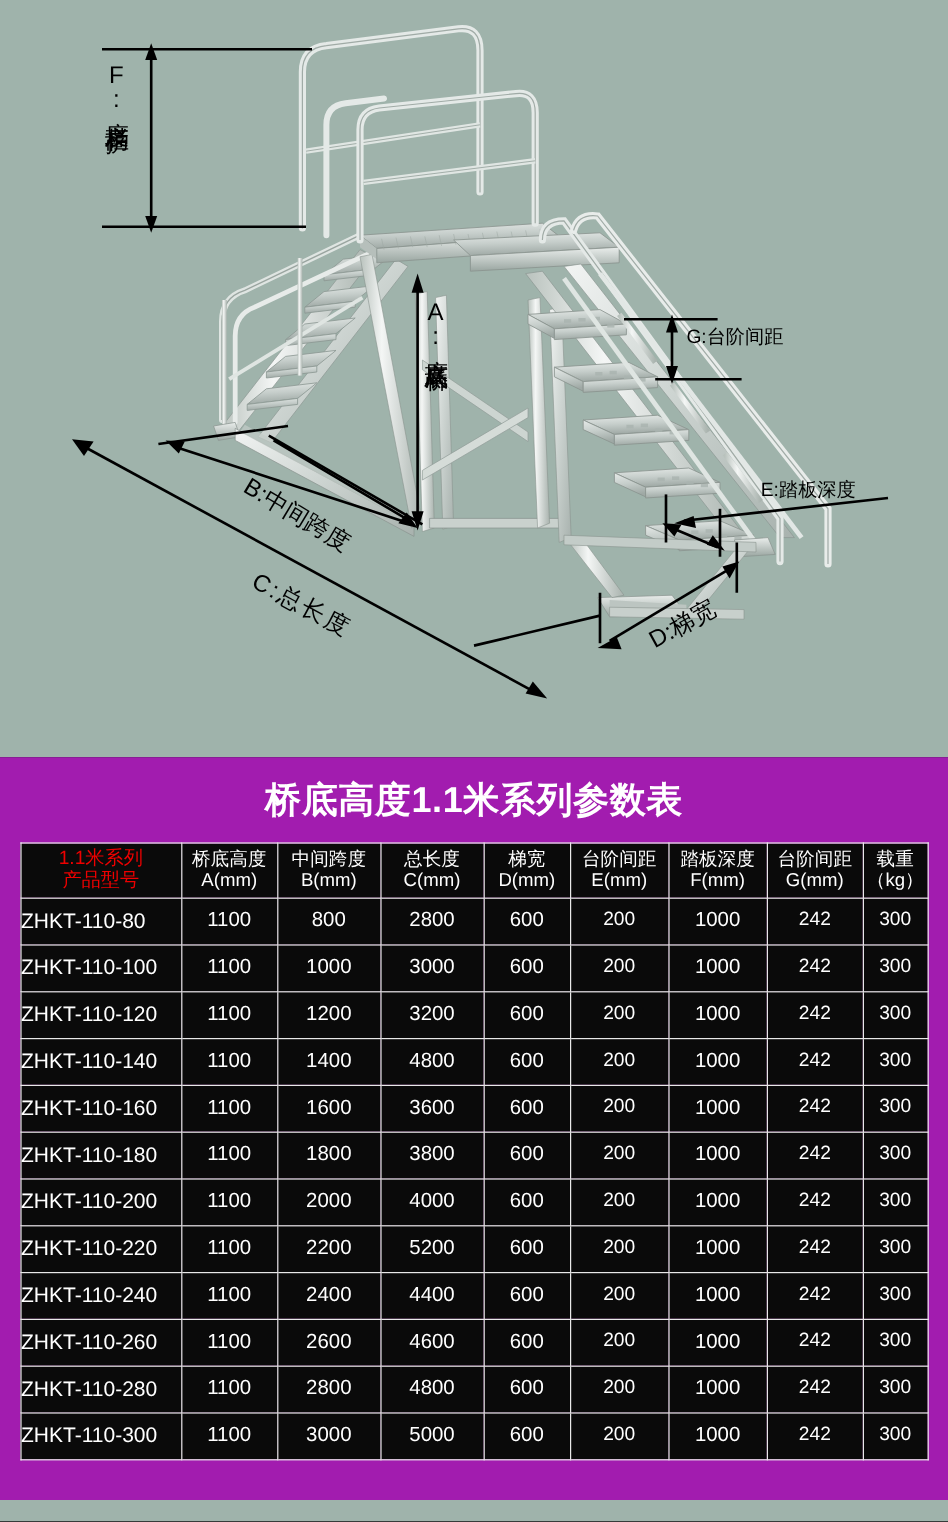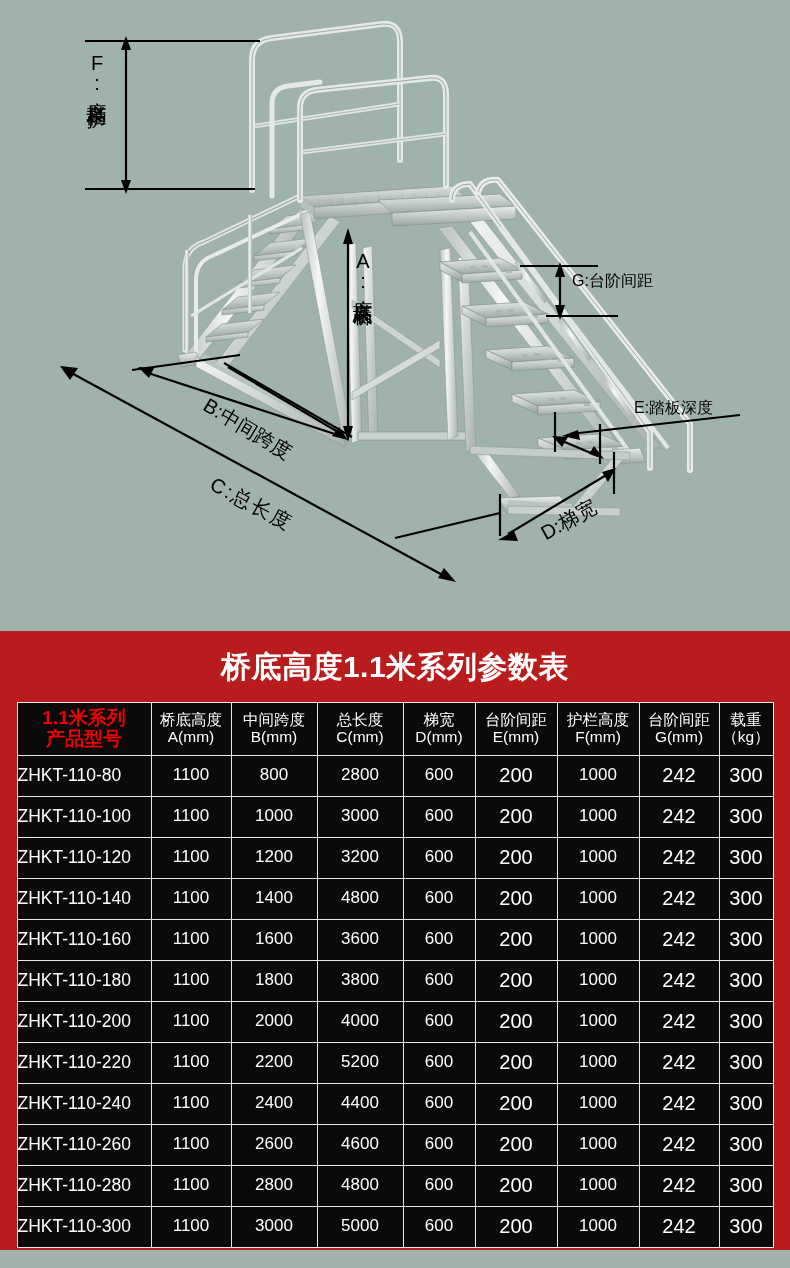--- a/index.html
+++ b/index.html
@@ -25,21 +25,21 @@
     font-size:19px;
     font-weight:400;
     white-space:nowrap;
     letter-spacing:0px;
   }
   .vert-lbl { writing-mode:vertical-rl; text-orientation:upright; letter-spacing:-2px;}
 
   
   #tablepanel {
     position:absolute; left:0; top:631px; width:790px; height:619px;
-    background:#b91c1c;
+    background:#a21caf;
   }
   #tbl-title {
     color:#fff;
     text-align:center;
     font-size:30px;
     font-weight:700;
     letter-spacing:0.5px;
     padding-top:16px;
     font-family:"Liberation Sans","DejaVu Sans",sans-serif;
   }
@@ -53,25 +53,25 @@
     border:1px solid #e8e8e8;
     color:#ffffff;
     text-align:center;
     font-family:"Liberation Sans","DejaVu Sans",sans-serif;
     background:#0a0a0a;
   }
   table.spec th {
     font-size:15.5px; font-weight:400; line-height:1.12; padding:4px 0 5px 0;
   }
   table.spec th.modelcol {
-    color:#ee0000; font-weight:700; font-size:19px;
+    color:#ee0000; font-weight:400; font-size:16px;
   }
   table.spec td { font-size:17px; padding:8px 0 9px 0; font-weight:400; }
   table.spec td.model { font-size:17.5px; text-align:left; }
-  table.spec td.small { font-size:20px; }
+  table.spec td.small { font-size:16px; }
 
   
   col.c0{width:134px}
   col.c1{width:80px}
   col.c2{width:86px}
   col.c3{width:86px}
   col.c4{width:72px}
   col.c5{width:82px}
   col.c6{width:82px}
   col.c7{width:80px}
@@ -359,21 +359,21 @@
           </th>
           <th>
             <div>梯宽</div>
             <div>D(mm)</div>
           </th>
           <th>
             <div>台阶间距</div>
             <div>E(mm)</div>
           </th>
           <th>
-            <div>护栏高度</div>
+            <div>踏板深度</div>
             <div>F(mm)</div>
           </th>
           <th>
             <div>台阶间距</div>
             <div>G(mm)</div>
           </th>
           <th>
             <div>载重</div>
             <div>（kg）</div>
           </th>

